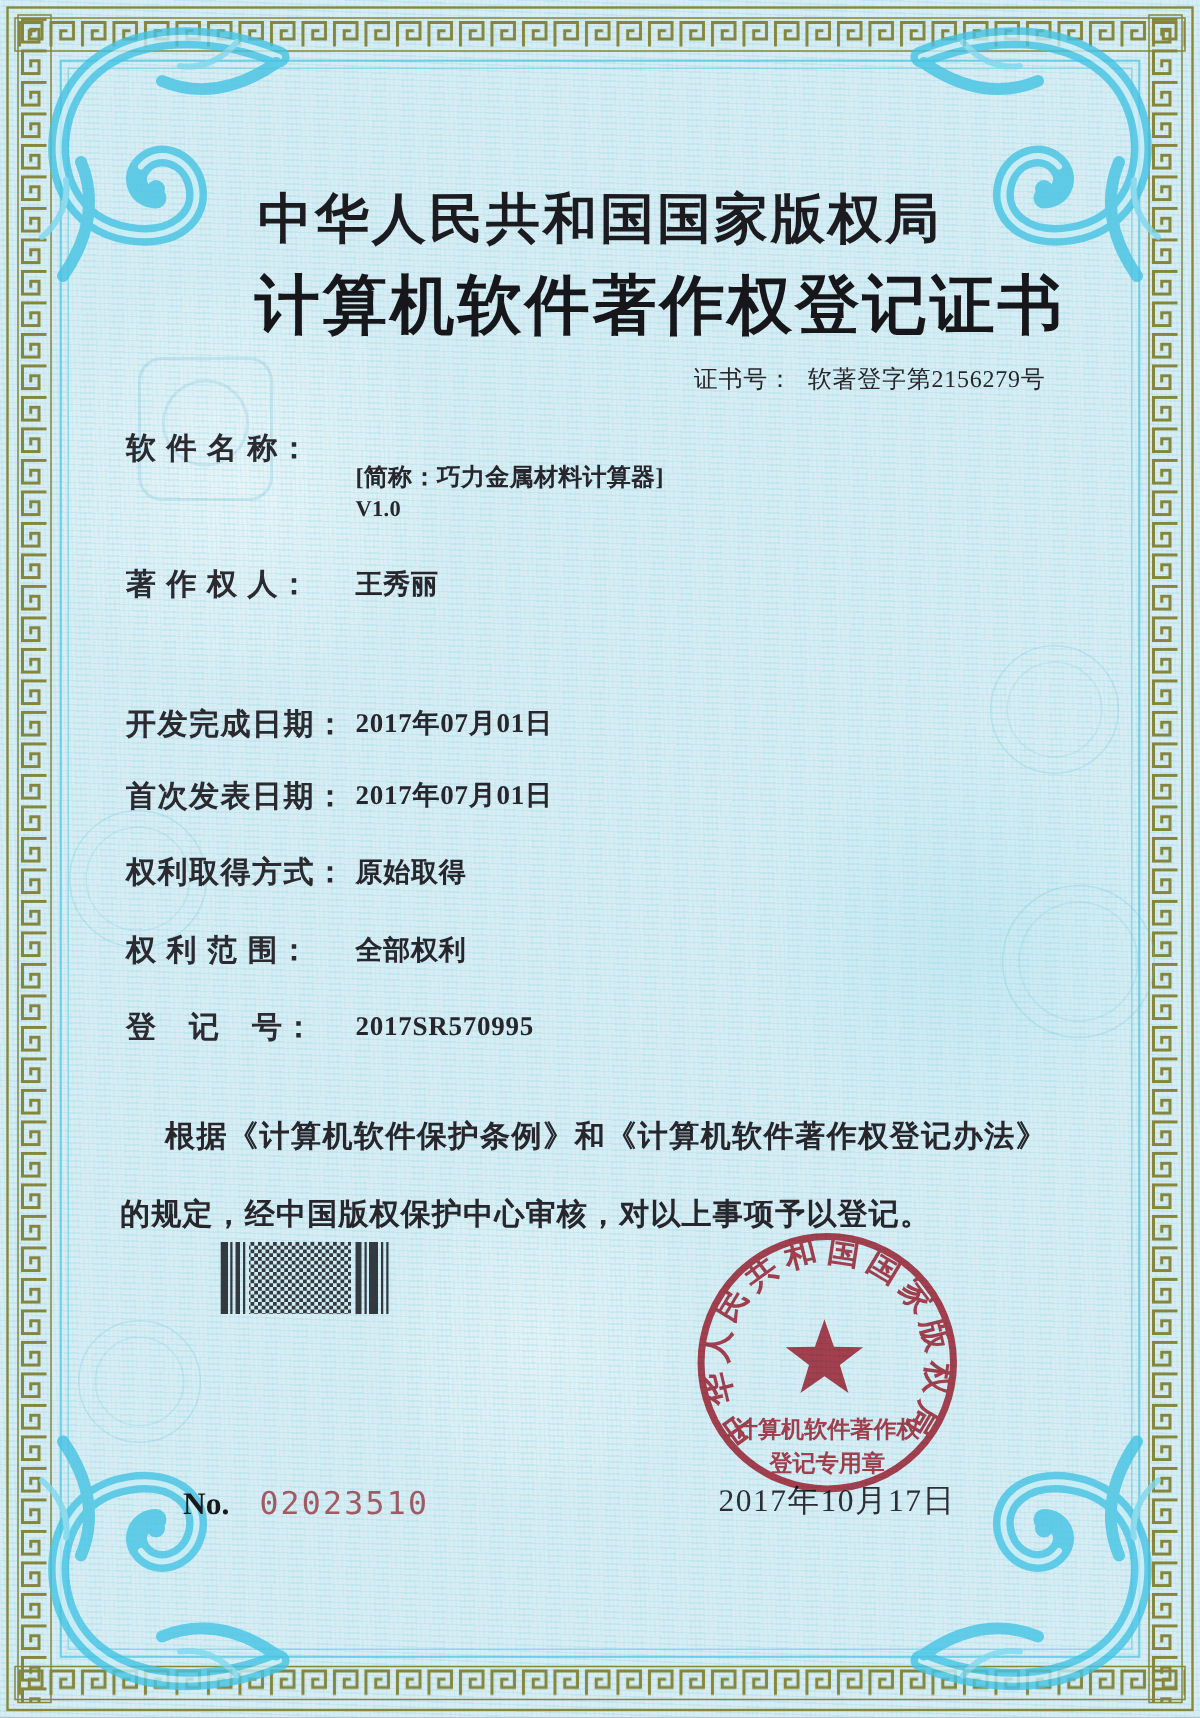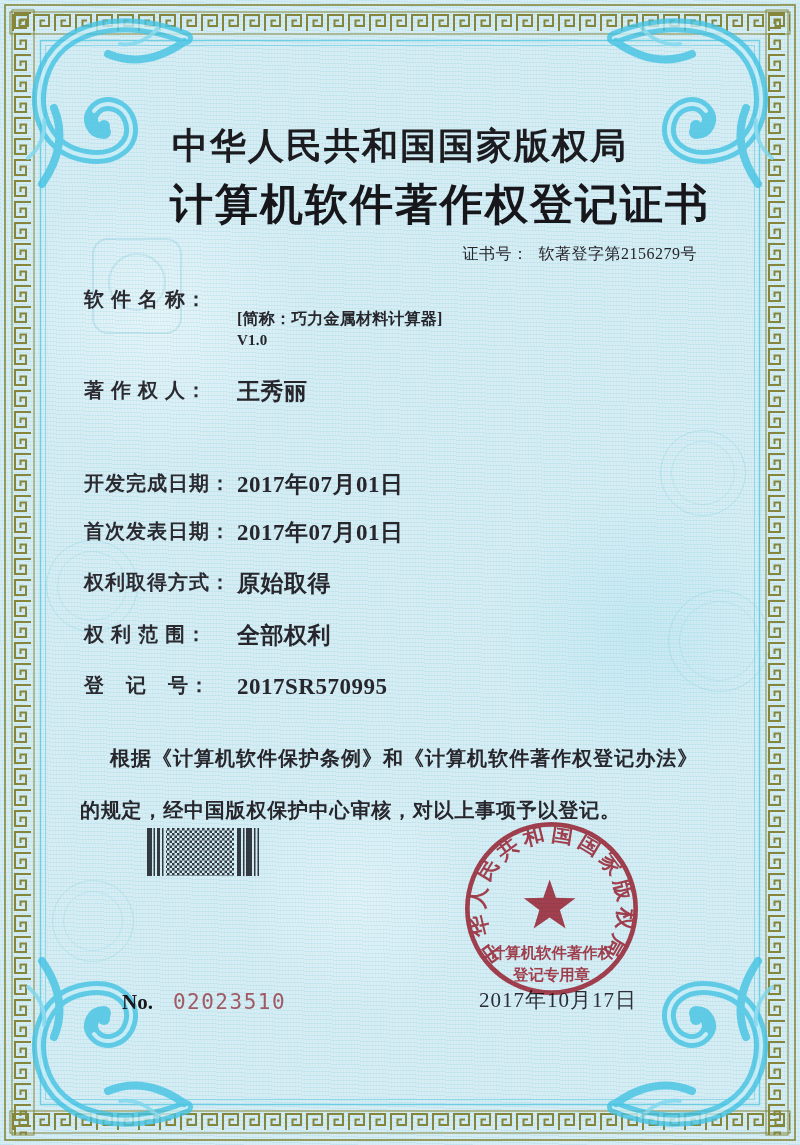--- a/index.html
+++ b/index.html
@@ -22,21 +22,21 @@
     border-radius:16px;opacity:.55;z-index:1;}
   .emboss::after{content:"";position:absolute;left:14px;top:13px;width:54px;height:54px;border:2px solid rgba(104,186,210,.40);border-radius:50%;}
   .authority{position:absolute;left:0;top:128px;width:100%;text-align:center;font-size:36px;font-weight:700;
     letter-spacing:2px;color:#1c1c20;z-index:3;line-height:1;}
   .cert-title{position:absolute;left:0;top:183px;width:100%;text-align:center;font-size:43px;font-weight:700;
     letter-spacing:2px;color:#17171b;z-index:3;line-height:1;padding-left:40px;}
   .certno{position:absolute;right:103px;top:246px;font-size:16px;font-weight:400;color:#26262b;z-index:3;line-height:1;letter-spacing:.5px;}
   .certno .gap{display:inline-block;width:10px;}
   .row{position:absolute;left:84px;width:660px;z-index:3;line-height:1;}
   .rlabel{font-size:20px;font-weight:700;color:#2a2a30;letter-spacing:1px;white-space:pre;}
-  .rvalue{position:absolute;left:153px;top:0;font-size:23px;font-weight:700;color:#26262c;letter-spacing:.5px;white-space:nowrap;}
+  .rvalue{position:absolute;left:153px;top:0;font-size:18px;font-weight:700;color:#26262c;letter-spacing:.5px;white-space:nowrap;}
   .row-software .rvalue{font-size:16px;letter-spacing:.2px;}
   .row-software .l2{top:22px;}
   .row-software .l3{top:44px;font-size:15px;}
   .statement{position:absolute;left:80px;top:712px;width:618px;font-size:20px;font-weight:600;line-height:52px;
     text-indent:30px;letter-spacing:.8px;color:#26262c;z-index:3;text-align:justify;}
   .barcode{position:absolute;left:147px;top:828px;width:116px;height:48px;z-index:3;opacity:.92;}
   .issue-date{position:absolute;left:479px;top:990px;font-size:21px;font-weight:400;color:#2c2d35;z-index:2;line-height:1;letter-spacing:1px;}
   .serial{position:absolute;left:122px;top:992px;z-index:3;line-height:1;white-space:nowrap;}
   .serial .no-label{font-size:21px;font-weight:600;color:#17171c;font-family:"Liberation Serif","DejaVu Serif",serif;}
   .serial .no-value{font-size:21px;color:#a05a64;font-family:"DejaVu Sans Mono","Liberation Mono",monospace;

